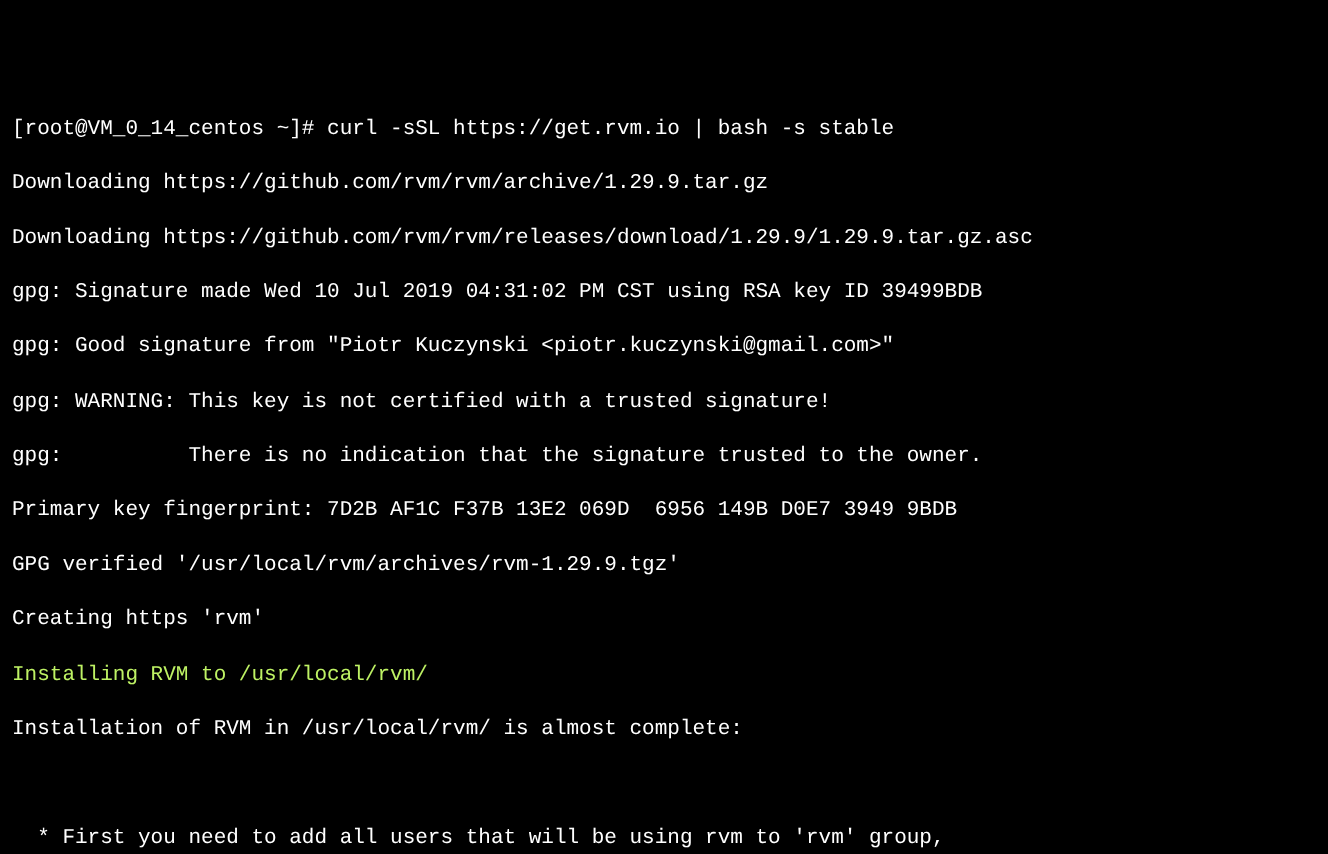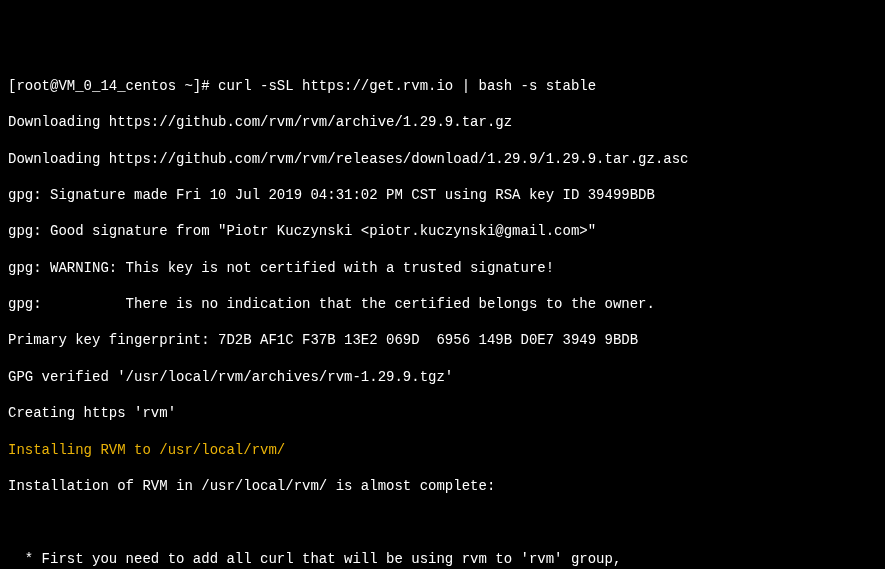--- a/index.html
+++ b/index.html
@@ -16,42 +16,42 @@
       padding: 4px 8px;
       width: 885px;
       height: 569px;
       overflow: hidden;
       white-space: pre;
     }
     .line {
       display: block;
     }
     .green {
-      color: #eab308;
+      color: #bef264;
     }
   </style>
 </head>
 <body>
 
 
 
 <span class="line">[root@VM_0_14_centos ~]# curl -sSL https://get.rvm.io | bash -s stable</span>
 <span class="line">Downloading https://github.com/rvm/rvm/archive/1.29.9.tar.gz</span>
 <span class="line">Downloading https://github.com/rvm/rvm/releases/download/1.29.9/1.29.9.tar.gz.asc</span>
-<span class="line">gpg: Signature made Fri 10 Jul 2019 04:31:02 PM CST using RSA key ID 39499BDB</span>
+<span class="line">gpg: Signature made Wed 10 Jul 2019 04:31:02 PM CST using RSA key ID 39499BDB</span>
 <span class="line">gpg: Good signature from "Piotr Kuczynski &lt;piotr.kuczynski@gmail.com&gt;"</span>
 <span class="line">gpg: WARNING: This key is not certified with a trusted signature!</span>
-<span class="line">gpg:          There is no indication that the certified belongs to the owner.</span>
+<span class="line">gpg:          There is no indication that the signature trusted to the owner.</span>
 <span class="line">Primary key fingerprint: 7D2B AF1C F37B 13E2 069D  6956 149B D0E7 3949 9BDB</span>
 <span class="line">GPG verified '/usr/local/rvm/archives/rvm-1.29.9.tgz'</span>
 <span class="line">Creating https 'rvm'</span>
 <span class="line green">Installing RVM to /usr/local/rvm/</span>
 <span class="line">Installation of RVM in /usr/local/rvm/ is almost complete:</span>
 <span class="line"> </span>
-<span class="line">  * First you need to add all curl that will be using rvm to 'rvm' group,</span>
+<span class="line">  * First you need to add all users that will be using rvm to 'rvm' group,</span>
 
 
 
 
 
 
 
 
 
 

